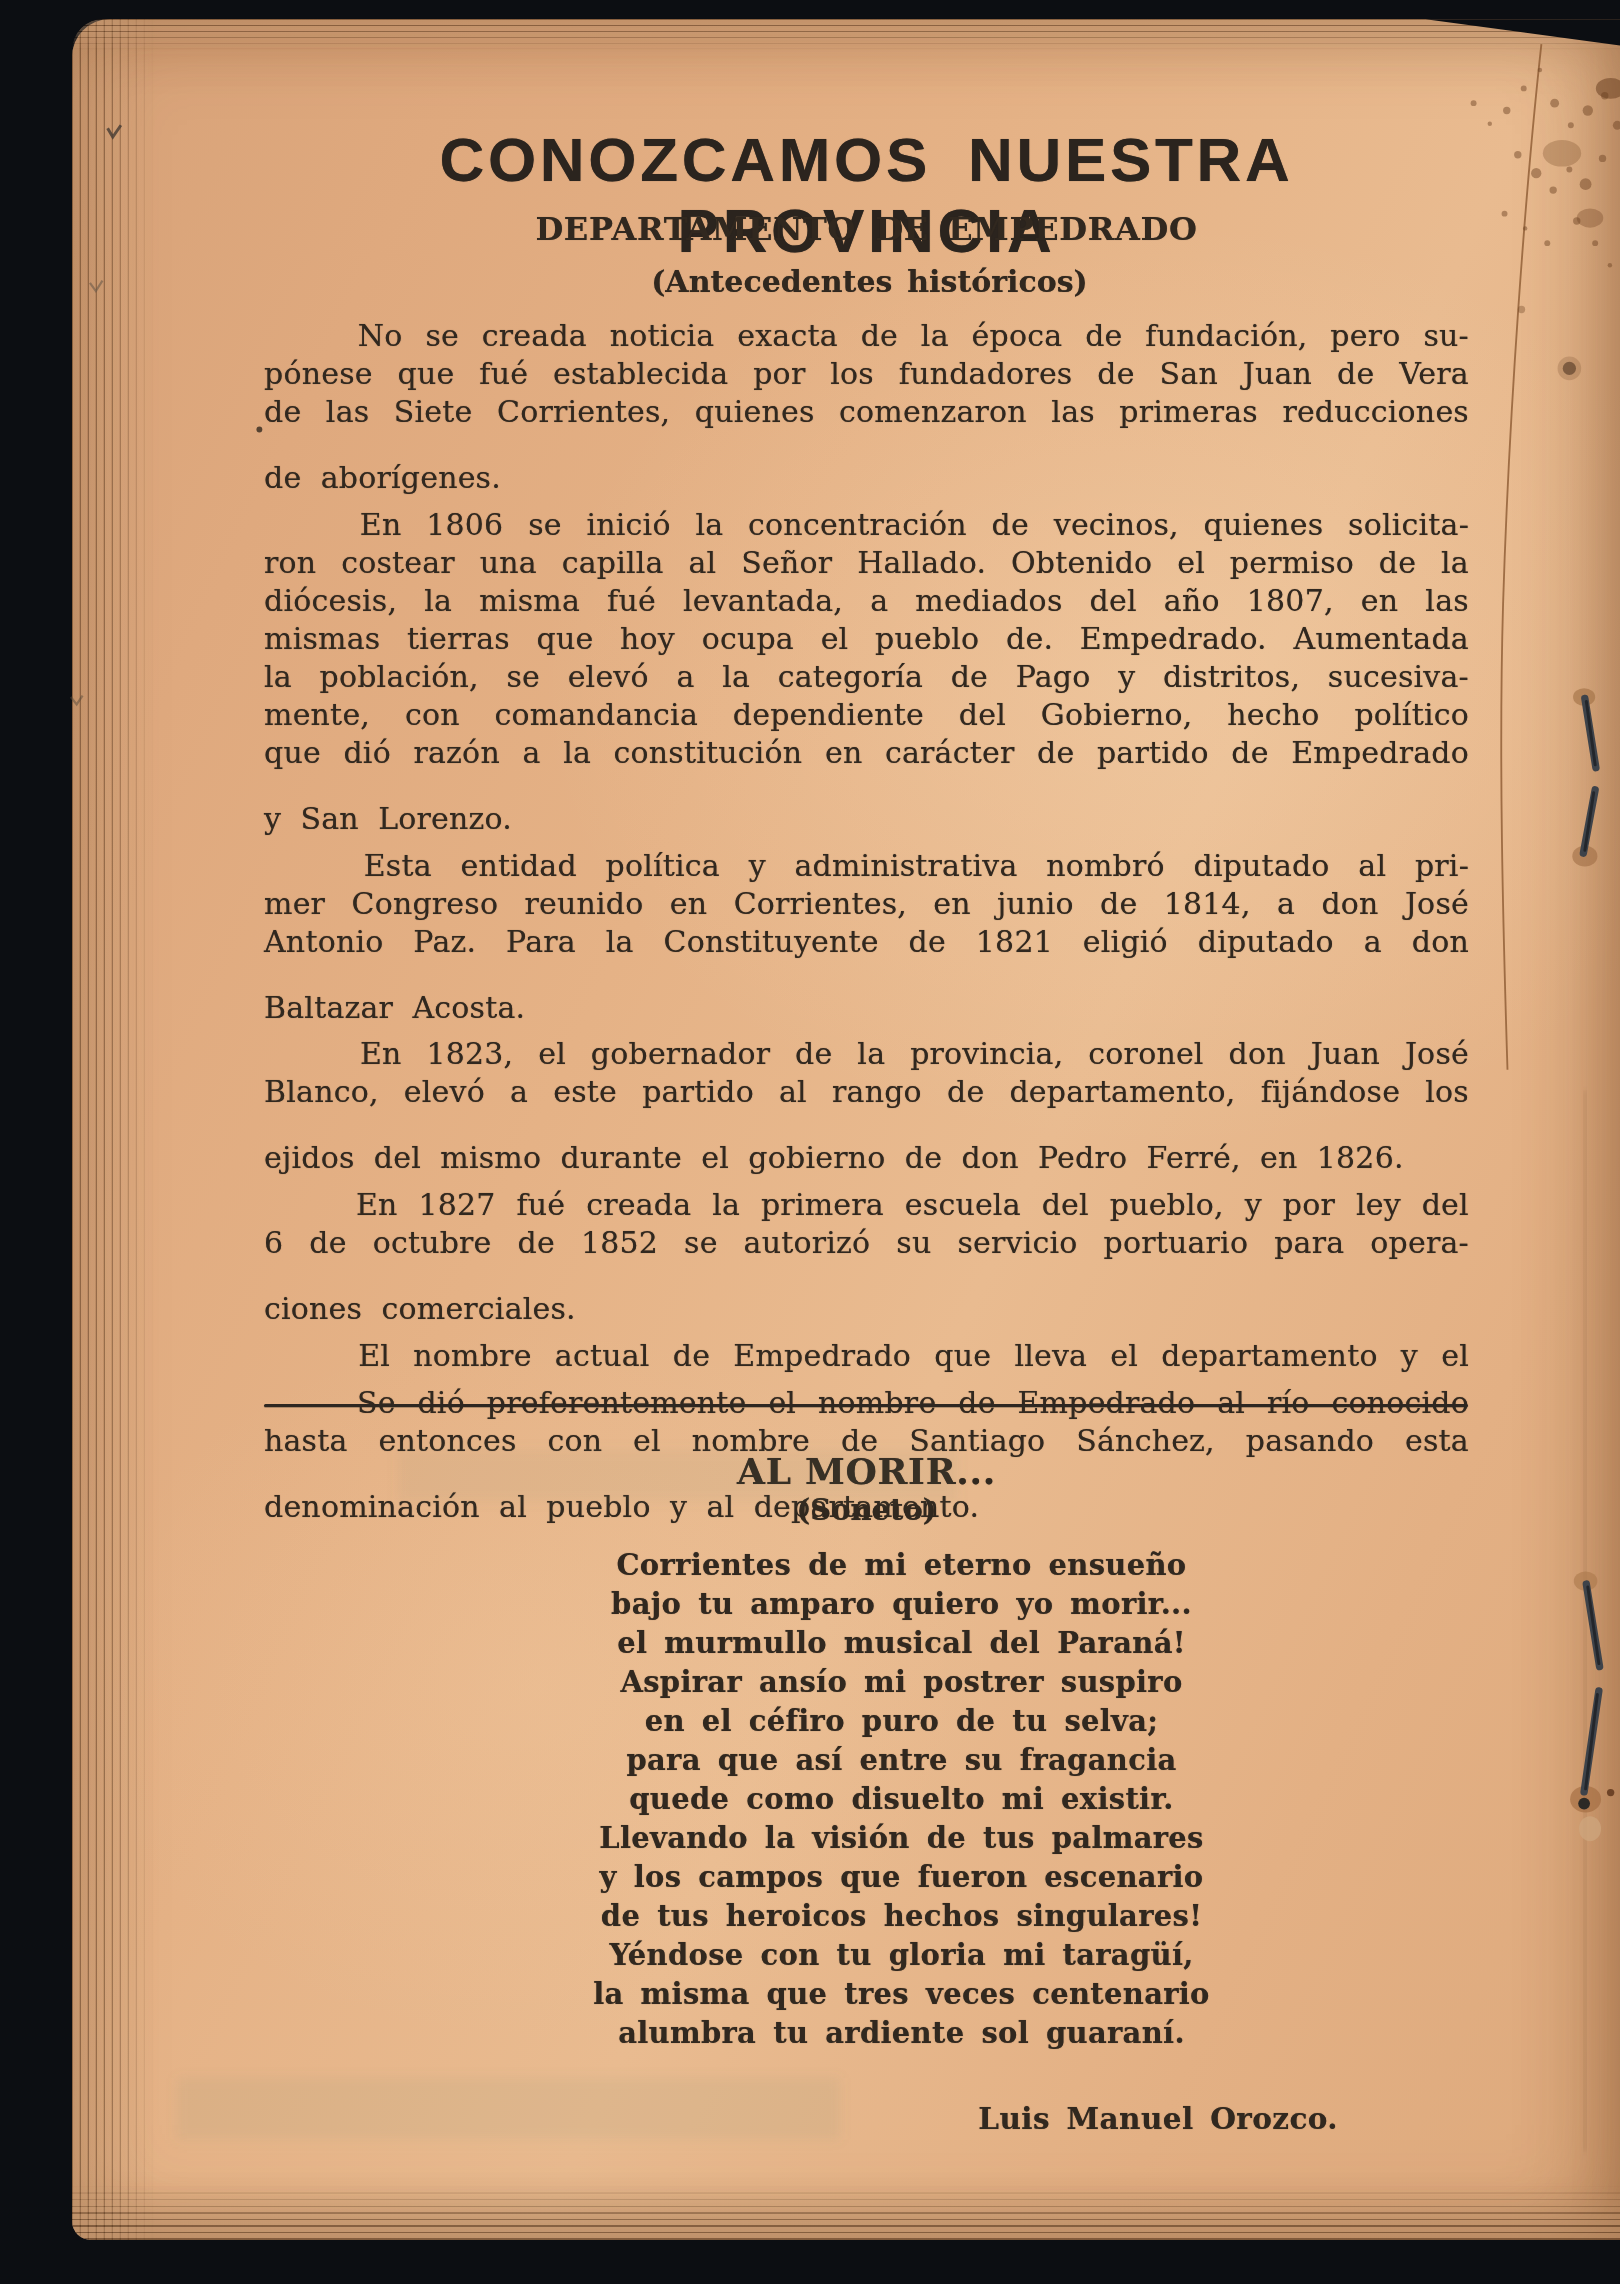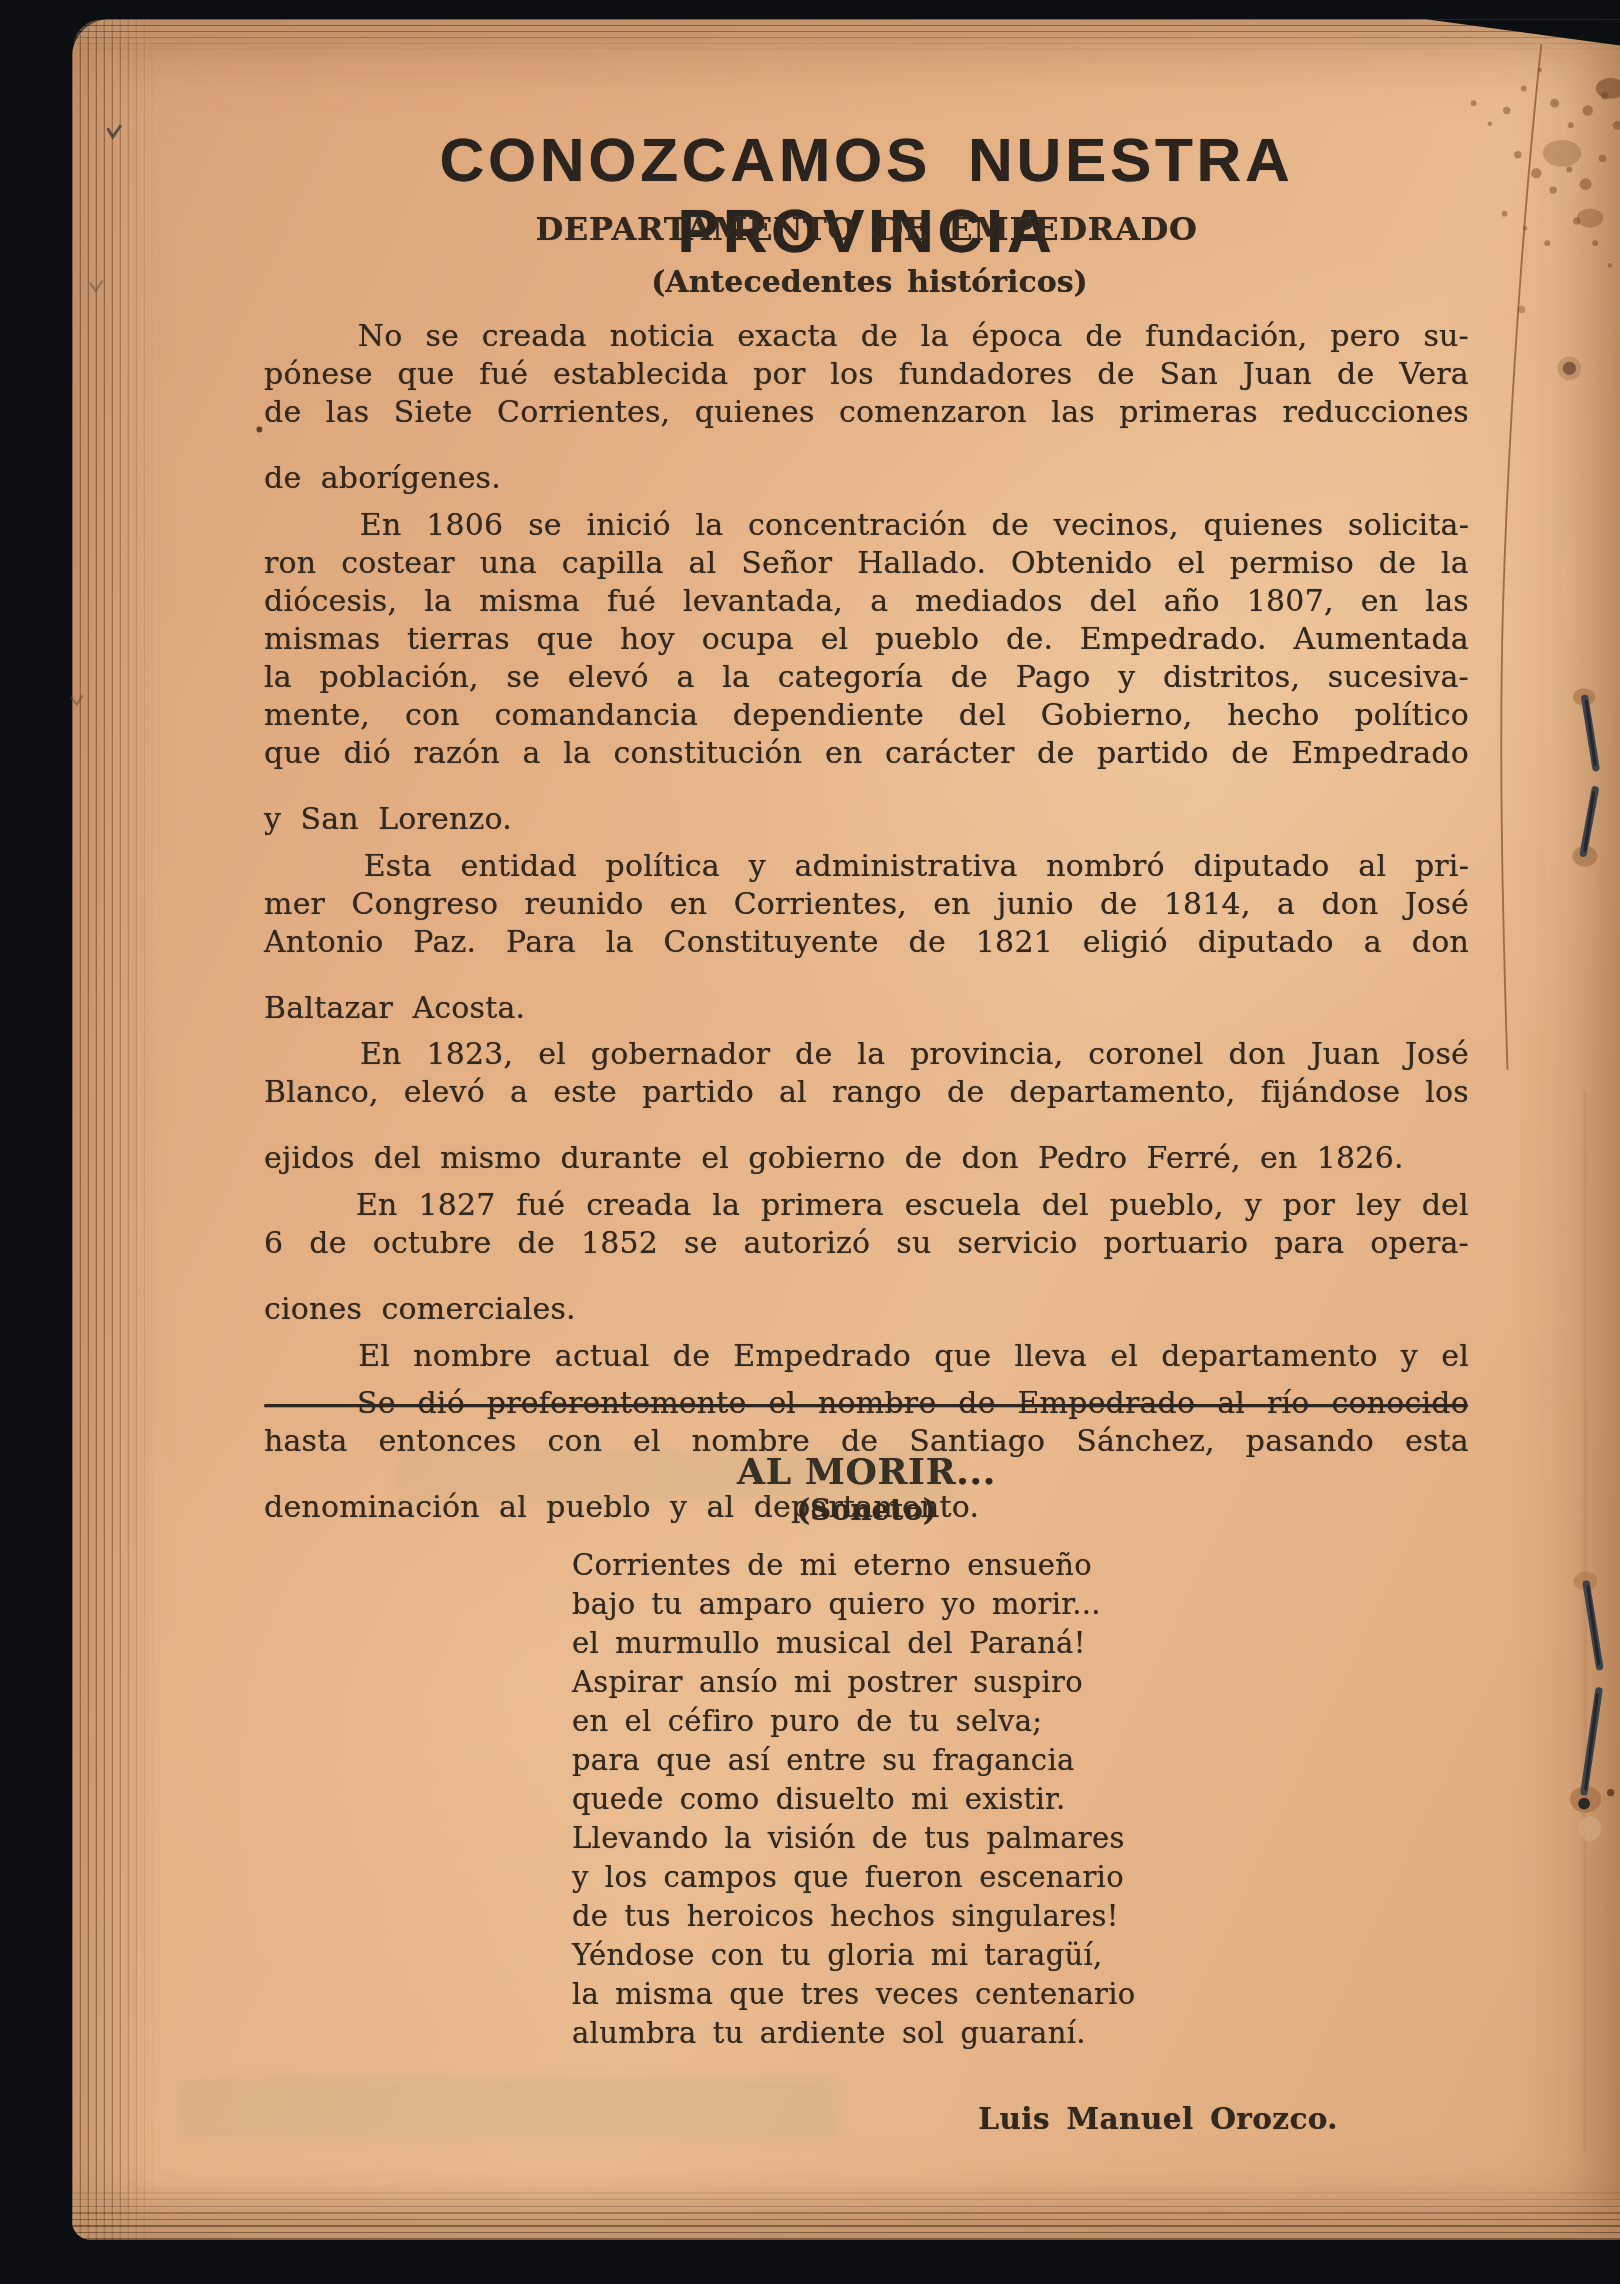--- a/index.html
+++ b/index.html
@@ -46,23 +46,23 @@
   .para{margin:0 0 8.8px 0;}
   .bline{height:38px;display:flex;justify-content:space-between;white-space:nowrap;}
   .bline .ind{flex:0 0 71px;}
   .bline.last{display:block;word-spacing:9.6px;margin-top:28px;}
   .divider{position:absolute;left:264px;top:1404px;width:1204px;height:2.9px;
            background:#2e2721;border-radius:1.5px;box-shadow:0 0.7px 0 rgba(46,39,33,.4);}
   .poem-title{top:1450px;font-size:36px;font-weight:bold;letter-spacing:0.7px;
               text-shadow:0 0 0.7px rgba(49,40,31,.7);}
   .poem-subtitle{top:1493px;font-size:29px;font-weight:bold;
               text-shadow:0 0 0.7px rgba(49,40,31,.7);}
-  .poem{position:absolute;left:572px;top:1546px;width:707px;
-        font-size:29px;line-height:39px;font-weight:normal;letter-spacing:0.3px;word-spacing:6.6px;
-        text-shadow:0 0 0.9px rgba(52,40,30,.6);}
+  .poem{position:absolute;left:548px;top:1546px;width:707px;
+        font-size:29px;line-height:39px;font-weight:bold;letter-spacing:0.3px;word-spacing:6.6px;
+        text-shadow:0 0 0.9px rgba(52,40,30,.6);text-align:center;}
   .poem .pline{height:39px;white-space:nowrap;}
   .signature{position:absolute;left:548px;top:2101px;width:790px;text-align:right;
              font-size:29.5px;font-weight:bold;letter-spacing:0.4px;word-spacing:5.9px;
              text-shadow:0 0 0.9px rgba(52,40,30,.65);}
   .overlay{position:absolute;left:0;top:0;pointer-events:none;}
 </style>
 </head>
 <body>
 
 <div id="canvas">

